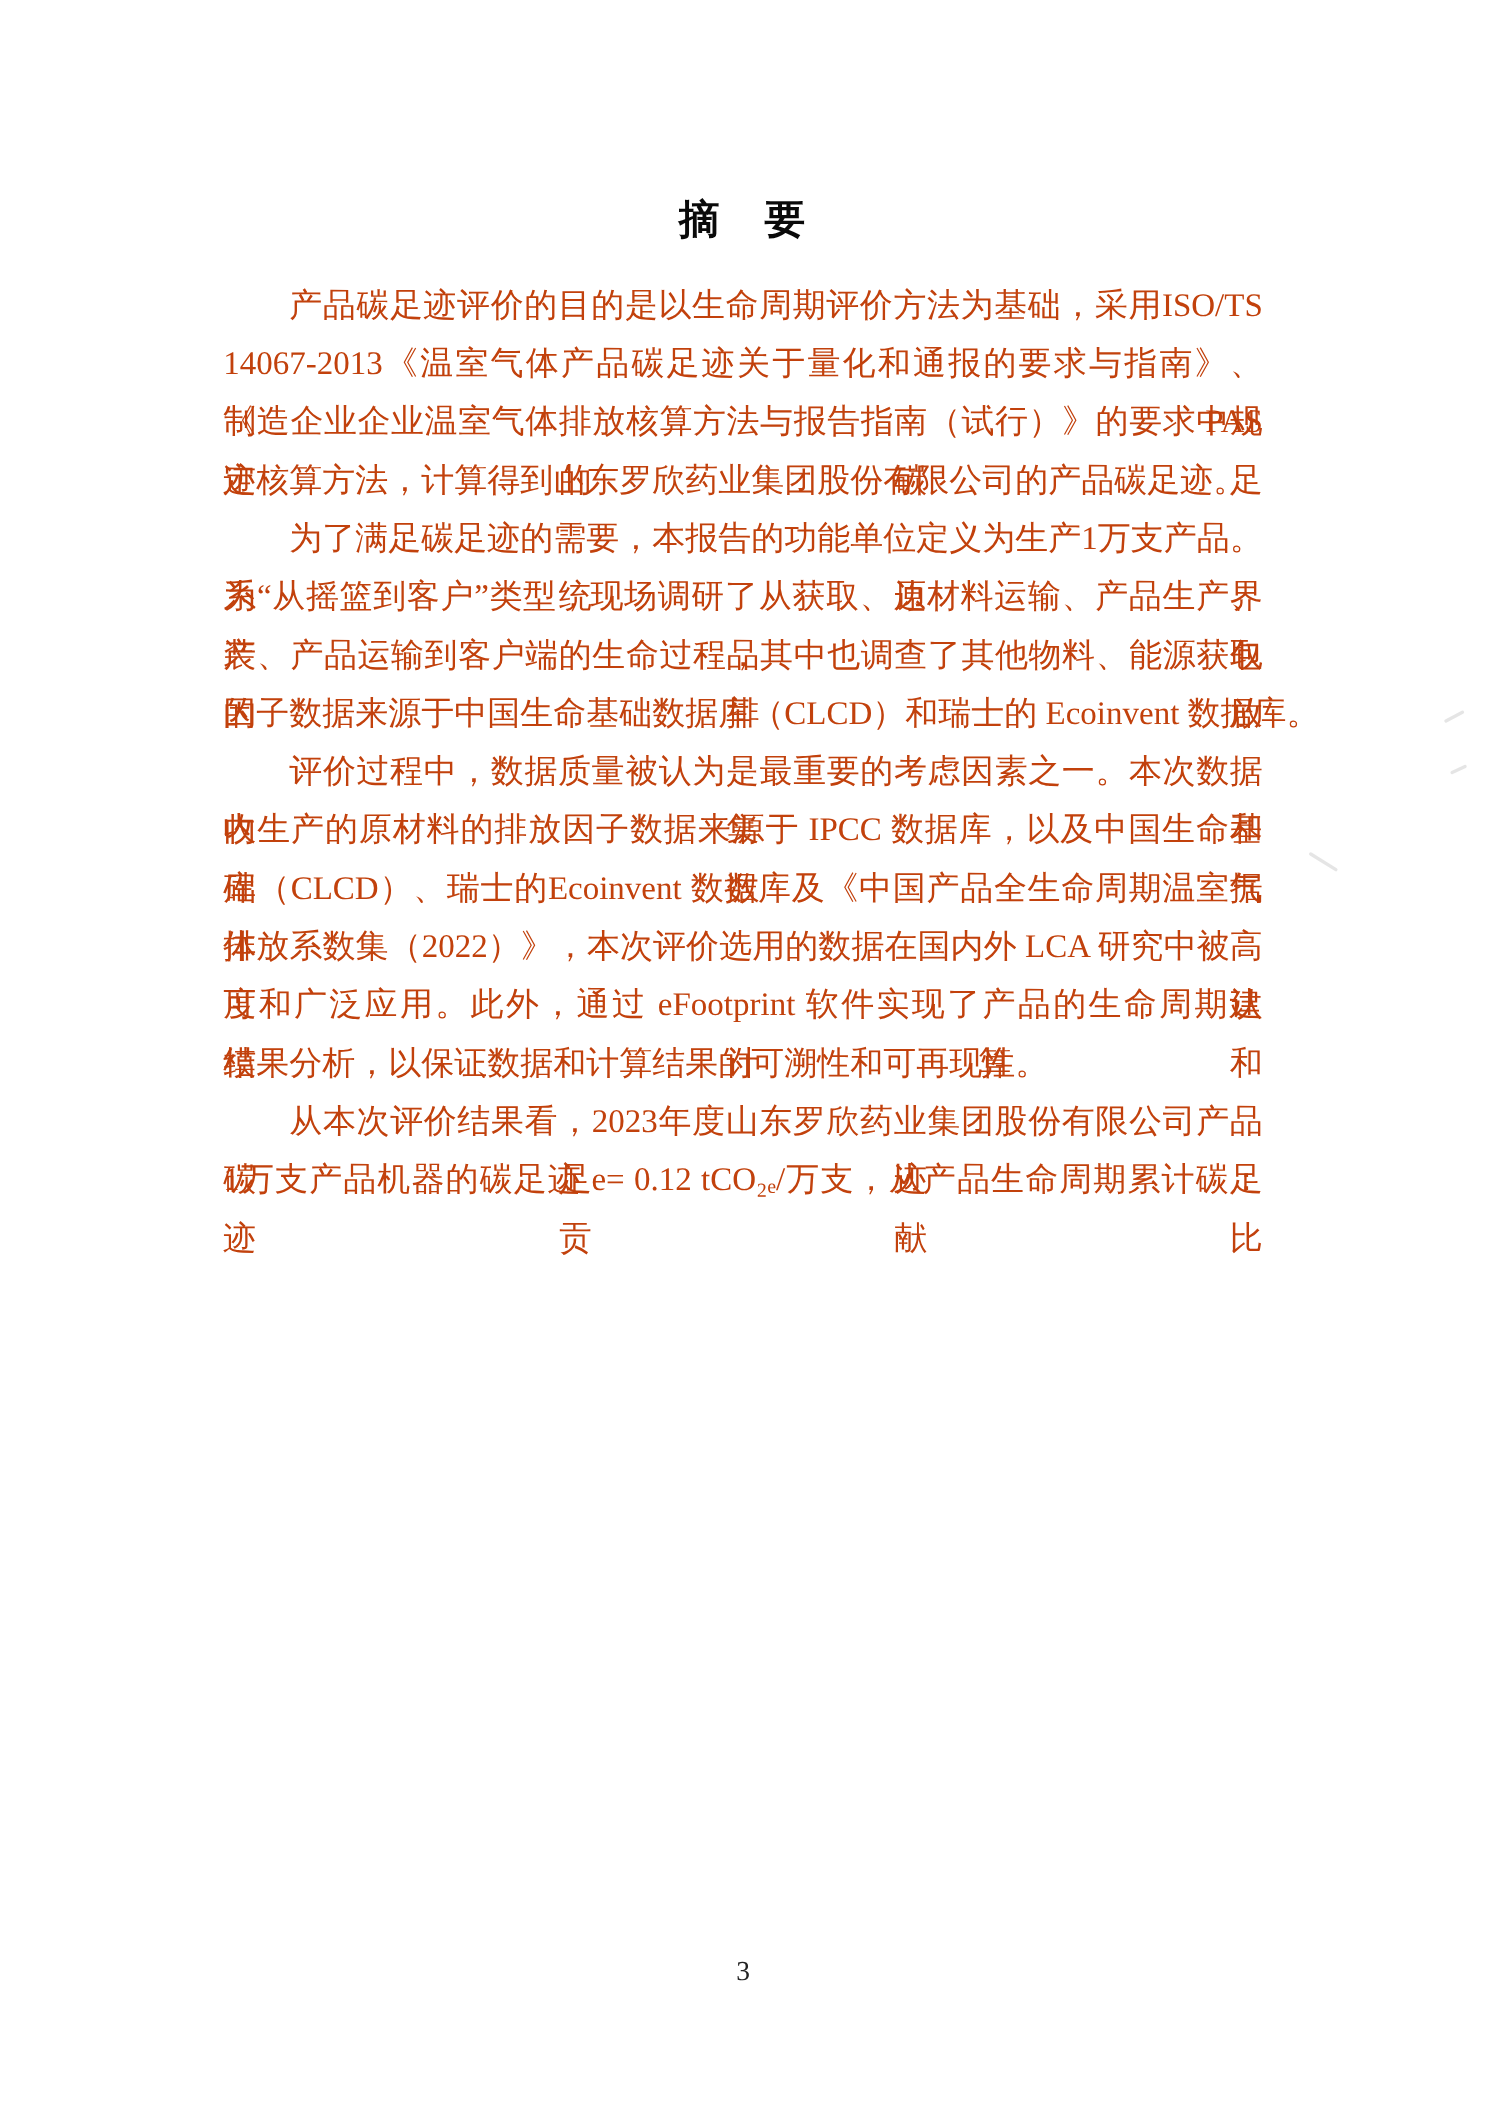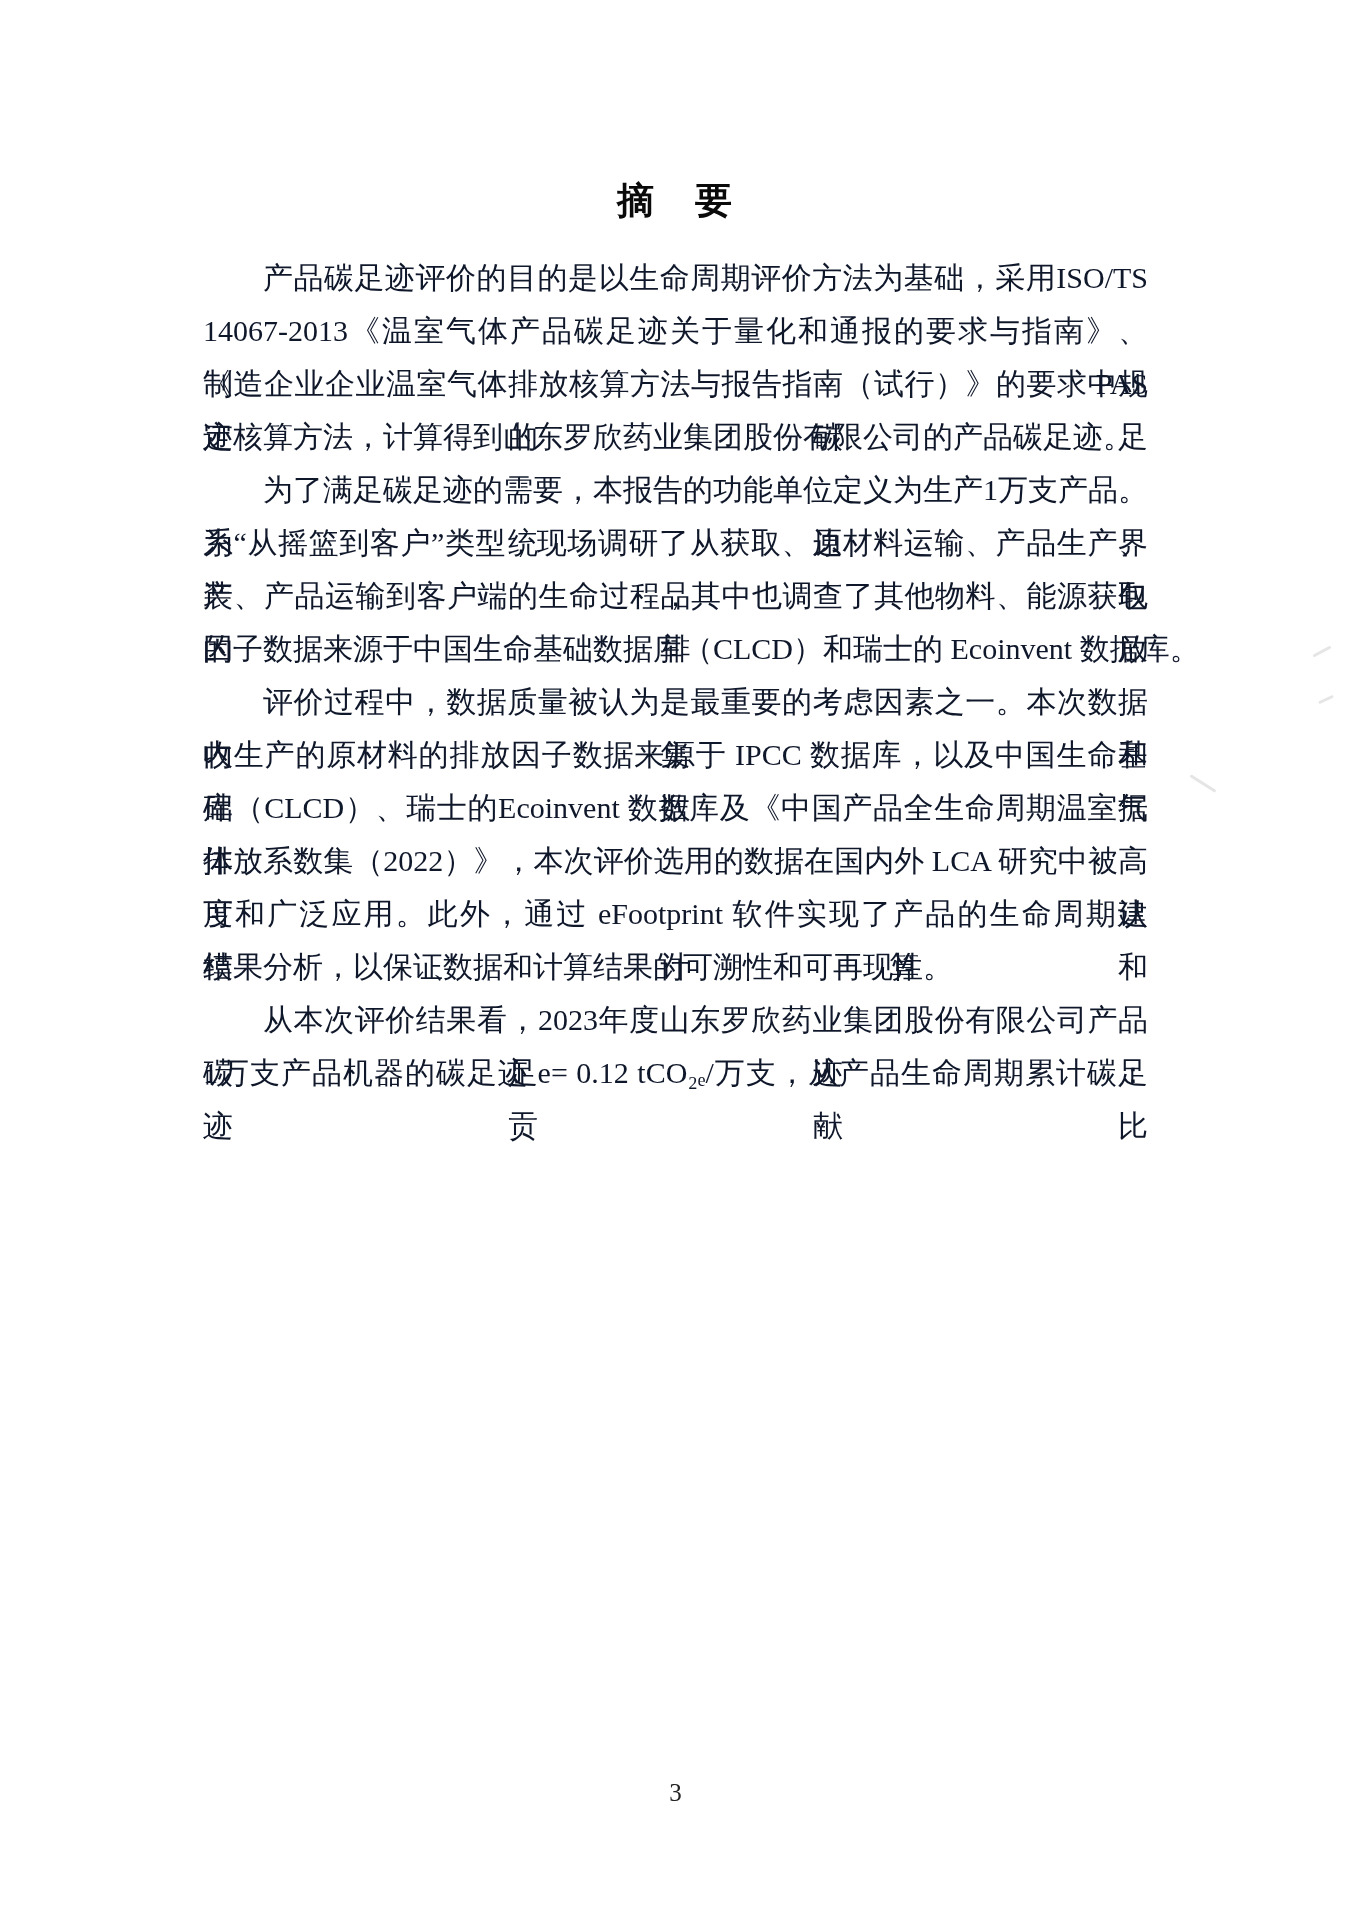--- a/index.html
+++ b/index.html
@@ -32,21 +32,21 @@
     position: absolute;
     left: 203px;
     top: 251px;
     width: 945px;
   }
   .line {
     height: 53px;
     line-height: 53px;
     font-size: 30px;
     white-space: nowrap;
-    color: #0f172a;
+    color: #c2410c;
   }
   .line.justify {
     white-space: normal;
     text-align: justify;
     text-align-last: justify;
     text-justify: inter-character;
   }
   .line.indent {
     text-indent: 60px;
   }

